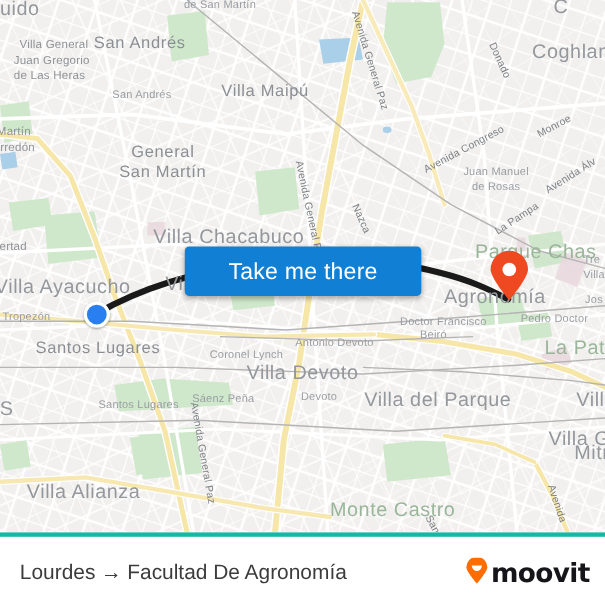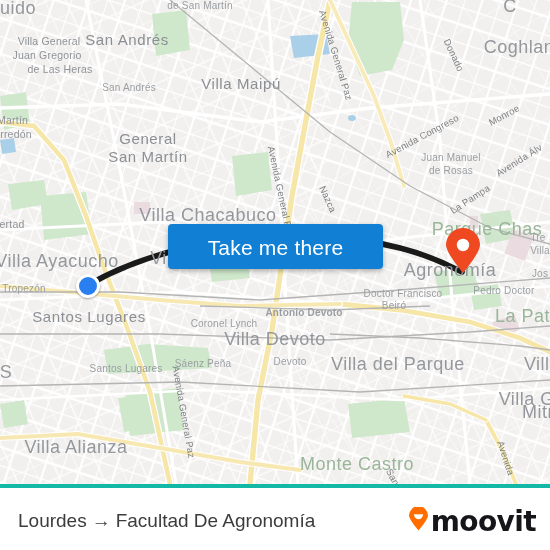--- a/index.html
+++ b/index.html
@@ -56,21 +56,21 @@
     position:absolute;left:0;top:484px;width:550px;height:66px;
     background:#fff;border-top:4px solid #14b8a6;
   }
   #route-summary{
     position:absolute;left:18px;top:0;height:66px;line-height:66px;
     font-size:19px;color:#3c3c3c;white-space:nowrap;
   }
   #route-summary .arrow{color:#3c3c3c;padding:0 5px;font-size:19px;}
   #brand{position:absolute;right:14px;top:0;height:66px;display:flex;align-items:center;gap:2px;}
   #brand .wordmark{
-    font-size:28px;font-weight:bold;color:#16161a;letter-spacing:-.6px;
+    font-size:24px;font-weight:bold;color:#16161a;letter-spacing:-.6px;
     font-family:"DejaVu Sans","Liberation Sans",sans-serif;
   }
 </style>
 </head>
 <body>
 
 <div id="app">
 
   <div id="map">
 
@@ -181,21 +181,21 @@
     </svg>
 
     <div id="map-labels">
         <div class="maplabel lbl-place-md" style="left: 18px; top: 8px;">uido</div>
         <div class="maplabel lbl-sub" style="left: 200px; top: 5px;">de San Martín</div>
         <div class="maplabel lbl-place-md" style="left: 510px; top: 6px;">C</div>
         <div class="maplabel lbl-place-lg" style="left: 127px; top: 39px;">San Andrés</div>
         <div class="maplabel lbl-place-md" style="left: 519px; top: 47px;">Coghlan</div>
         <div class="maplabel lbl-place-sm" style="left: 49px; top: 41px;">Villa General</div>
         <div class="maplabel lbl-place-sm" style="left: 47px; top: 55px;">Juan Gregorio</div>
-        <div class="maplabel lbl-place-sm" style="left: 60px; top: 69px;">de Las Heras</div>
+        <div class="maplabel lbl-place-sm" style="left: 45px; top: 69px;">de Las Heras</div>
         <div class="maplabel lbl-place-lg" style="left: 241px; top: 83px;">Villa Maipú</div>
         <div class="maplabel lbl-sub" style="left: 129px; top: 87px;">San Andrés</div>
         <div class="maplabel lbl-street" style="left: 422px; top: 136px; transform: translate(-50%, -50%) rotate(-28deg);">Avenida Congreso</div>
         <div class="maplabel lbl-street" style="left: 454px; top: 55px; transform: translate(-50%, -50%) rotate(65deg);">Donado</div>
         <div class="maplabel lbl-street" style="left: 504px; top: 115px; transform: translate(-50%, -50%) rotate(-28deg);">Monroe</div>
         <div class="maplabel lbl-street" style="left: 336px; top: 55px; transform: translate(-50%, -50%) rotate(73deg);">Avenida General Paz</div>
         <div class="maplabel lbl-place-sm" style="left: 8px; top: 120px;">n Martín</div>
         <div class="maplabel lbl-place-sm" style="left: 16px; top: 134px;">rredón</div>
         <div class="maplabel lbl-place-lg" style="left: 148px; top: 138px;">General</div>
         <div class="maplabel lbl-place-lg" style="left: 148px; top: 156px;">San Martín</div>
@@ -209,21 +209,21 @@
         <div class="maplabel lbl-street" style="left: 281px; top: 192px; transform: translate(-50%, -50%) rotate(78deg);">Avenida General Paz</div>
         <div class="maplabel lbl-place-md lbl-green" style="left: 487px; top: 229px;">Parque Chas</div>
         <div class="maplabel lbl-sub" style="left: 538px; top: 237px;">Tre</div>
         <div class="maplabel lbl-sub" style="left: 540px; top: 250px;">Villa</div>
         <div class="maplabel lbl-place-md" style="left: 57px; top: 261px;">Villa Ayacucho</div>
         <div class="maplabel lbl-place-md" style="left: 163px; top: 258px;">Vill</div>
         <div class="maplabel lbl-place-md" style="left: 450px; top: 270px;">Agronomía</div>
         <div class="maplabel lbl-sub" style="left: 540px; top: 273px;">Jos</div>
         <div class="maplabel lbl-sub" style="left: 24px; top: 288px;">Tropezón</div>
         <div class="maplabel lbl-place-lg" style="left: 89px; top: 316px;">Santos Lugares</div>
-        <div class="maplabel lbl-sub" style="left: 304px; top: 312px; font-weight: bold;">Antonio Devoto</div>
+        <div class="maplabel lbl-sub" style="left: 304px; top: 312px;">Antonio Devoto</div>
         <div class="maplabel lbl-sub" style="left: 403px; top: 293px;">Doctor Francisco</div>
         <div class="maplabel lbl-sub" style="left: 394px; top: 305px;">Beiró</div>
         <div class="maplabel lbl-sub" style="left: 504px; top: 290px;">Pedro Doctor</div>
         <div class="maplabel lbl-sub" style="left: 224px; top: 323px;">Coronel Lynch</div>
         <div class="maplabel lbl-place-md" style="left: 275px; top: 339px;">Villa Devoto</div>
         <div class="maplabel lbl-place-md lbl-green" style="left: 530px; top: 316px;">La Patel</div>
         <div class="maplabel lbl-sub" style="left: 203px; top: 363px;">Sáenz Peña</div>
         <div class="maplabel lbl-sub" style="left: 290px; top: 361px;">Devoto</div>
         <div class="maplabel lbl-place-md" style="left: 398px; top: 364px;">Villa del Parque</div>
         <div class="maplabel lbl-place-md" style="left: 542px; top: 364px;">Villa</div>

